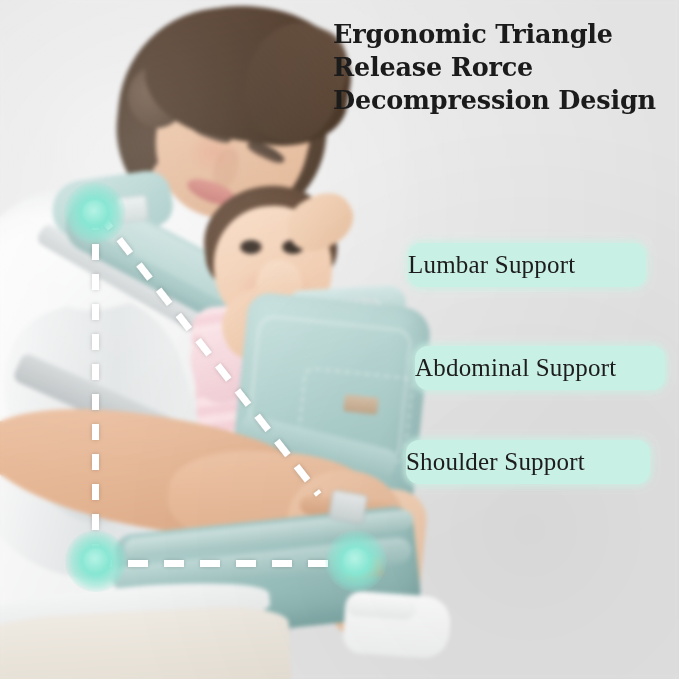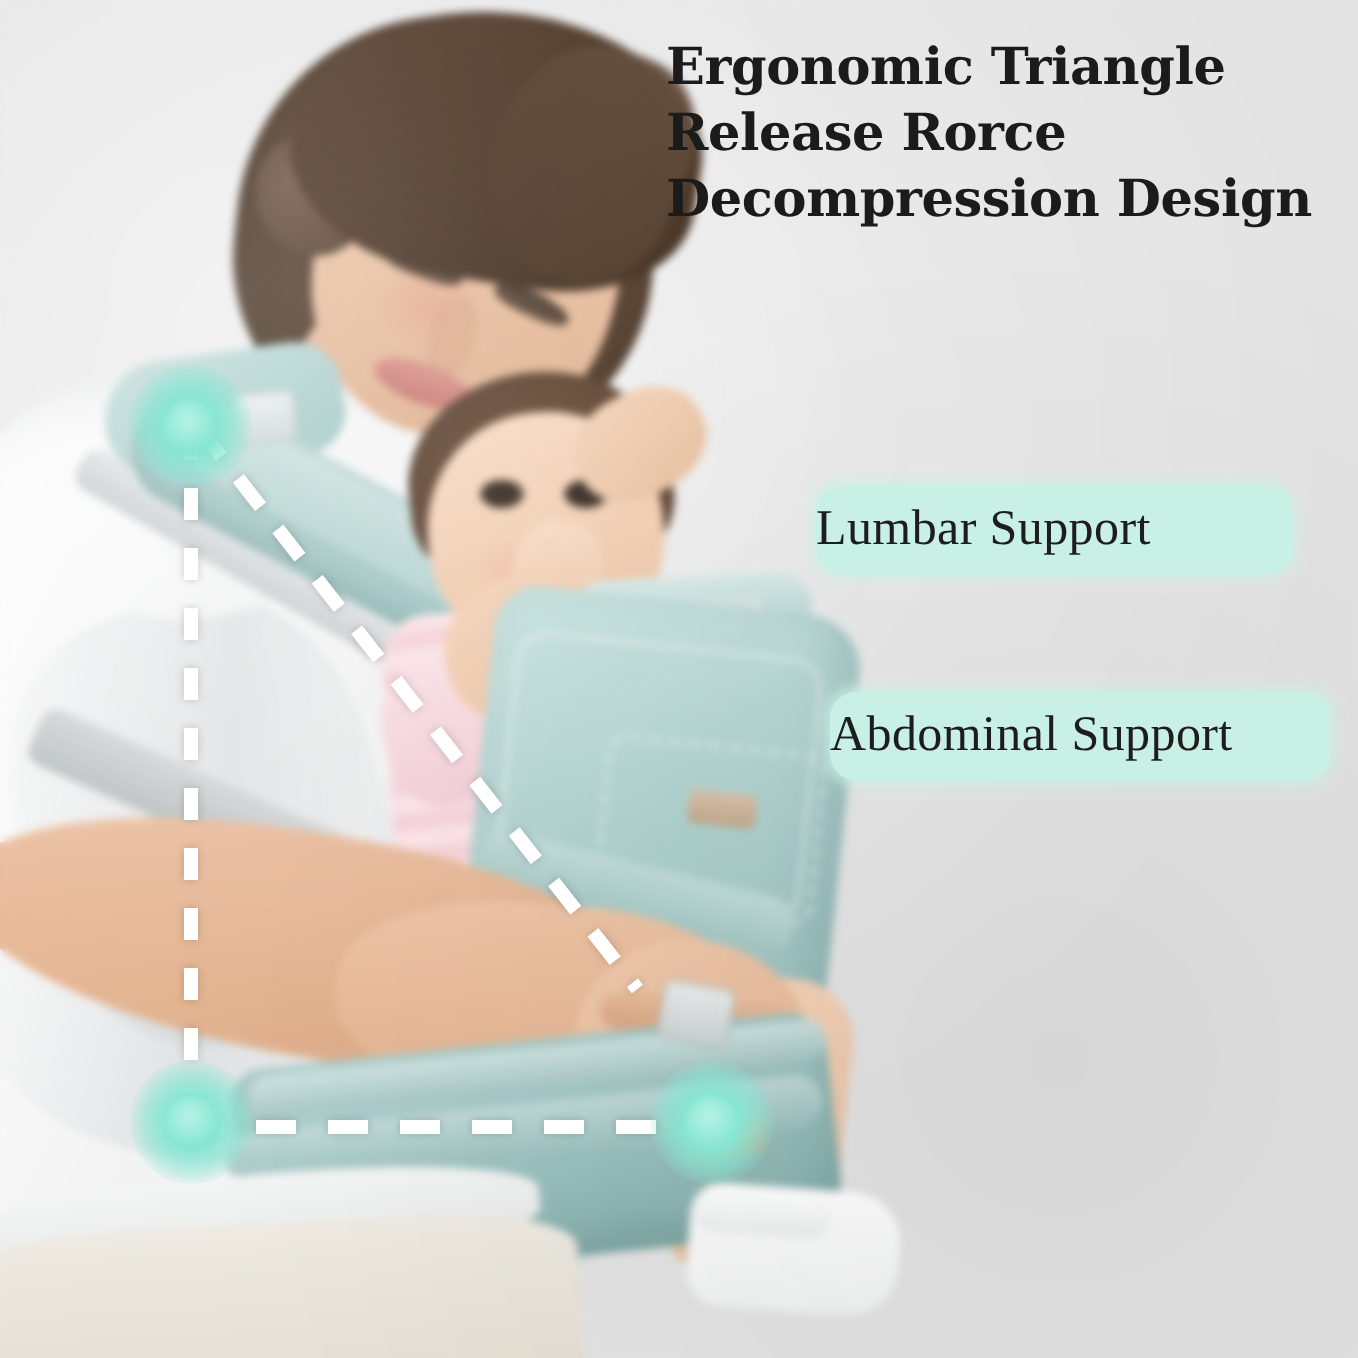--- a/index.html
+++ b/index.html
@@ -607,14 +607,17 @@
     <div>Decompression Design</div>
   </div>
 
 
   <div class="pill" id="pill-lumbar">
     <span>Lumbar Support</span>
   </div>
   <div class="pill" id="pill-abdominal">
     <span>Abdominal Support</span>
   </div>
+  <div class="pill" id="pill-shoulder">
+    <span>Shoulder Support</span>
+  </div>
 
 </div>
 
 </body></html>

